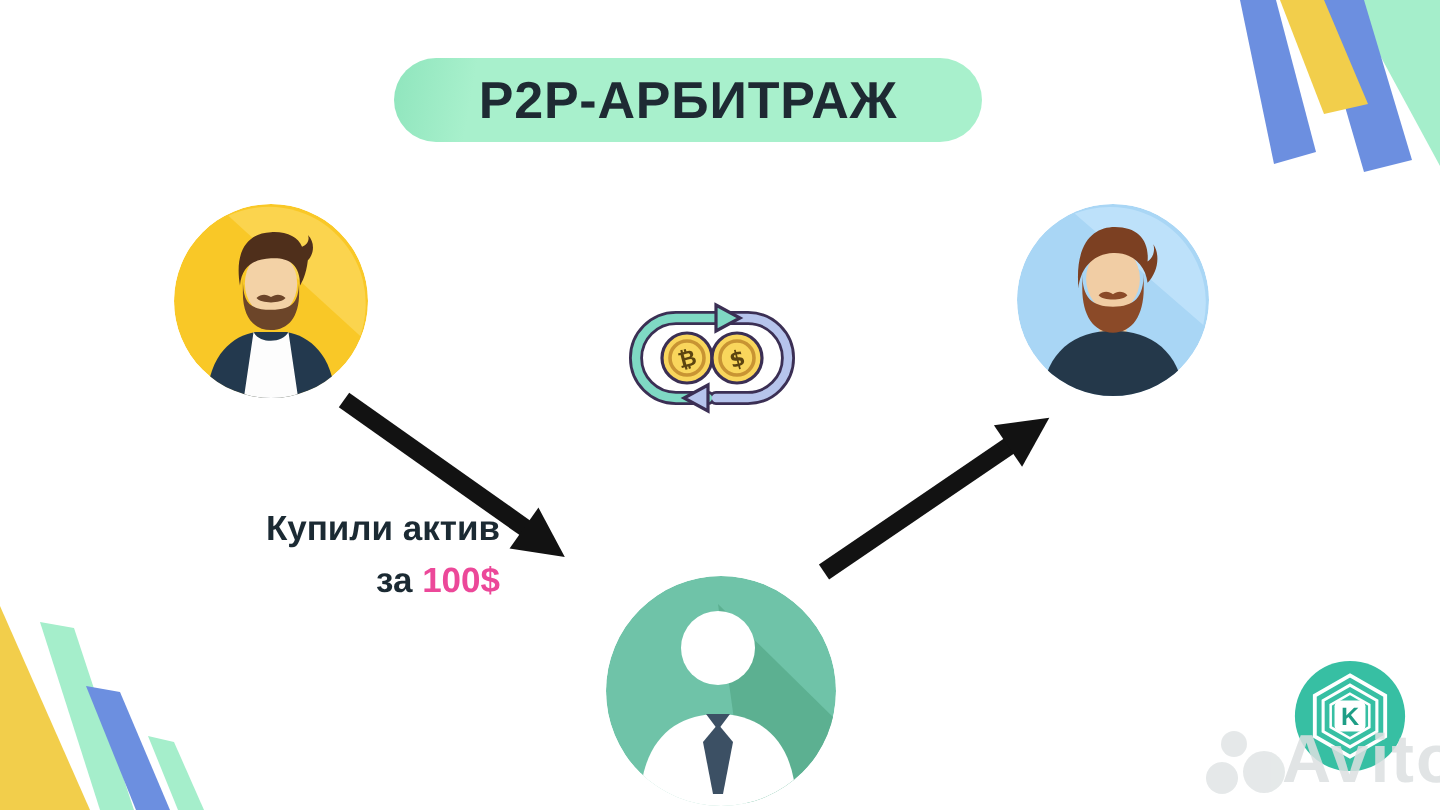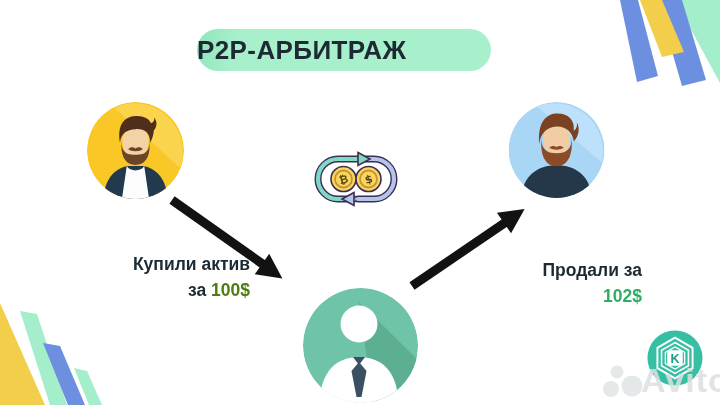--- a/index.html
+++ b/index.html
@@ -7,30 +7,30 @@
     position:relative;width:720px;height:405px;overflow:hidden;background:#ffffff;
     font-family:"Liberation Sans",sans-serif;
   }
   .abs{position:absolute;}
   
   .deco{z-index:1;}
   
   .title-pill{
     left:197px;top:29px;width:294px;height:42px;border-radius:21px;
     background:linear-gradient(100deg,#8fe5bd 0%,#a8f0cc 14%);
-    display:flex;align-items:center;z-index:2;
+    display:flex;align-items:center;justify-content:center;z-index:2;
   }
   .title-pill span{
     font-size:26px;font-weight:800;color:#1e2a33;letter-spacing:.4px;
   }
   
   .caption{z-index:2;text-align:right;font-weight:700;font-size:17.5px;color:#1b2a33;line-height:26px;}
   .caption-left{left:66px;top:251px;width:184px;}
   .caption-right{left:458px;top:257px;width:184px;}
-  .amt-buy{color:#4d7c0f;}
+  .amt-buy{color:#ec4899;}
   .amt-sell{color:#2fae63;}
   .content{z-index:2;}
   .k-logo{z-index:3;}
   .watermark{left:601px;top:361px;width:125px;height:44px;z-index:4;pointer-events:none;}
   .watermark .wm-text{
     position:absolute;left:40px;top:0;font-size:34px;font-weight:700;
     color:#dce0e1;opacity:.85;letter-spacing:1px;white-space:nowrap;
   }
 </style>
 </head>
@@ -133,24 +133,20 @@
   <svg class="abs content" style="left:400px;top:193px;" width="142" height="100" viewBox="0 0 142 100">
     <line x1="12" y1="93" x2="106" y2="29" stroke="#121212" stroke-width="9"></line>
     <polygon points="0,-12.5 25,0 0,12.5" fill="#121212" transform="translate(104,30) rotate(-34.3)"></polygon>
   </svg>
 
   <div class="abs caption caption-left">
     <div>Купили актив</div>
     <div><span>за</span> <span class="amt-buy">100$</span></div>
   </div>
 
-  <div class="abs caption caption-right">
-    <div>Продали за</div>
-    <div><span class="amt-sell">102$</span></div>
-  </div>
 
   <svg class="abs k-logo" style="left:646px;top:329px;" width="58" height="58" viewBox="0 0 60 60">
     <circle cx="30" cy="30" r="28.5" fill="#37bfa3"></circle>
     <g fill="none" stroke="#ffffff">
       <polygon points="30,9 48.2,19.5 48.2,40.5 30,51 11.8,40.5 11.8,19.5" stroke-width="2"></polygon>
       <polygon points="30,14 43.9,22 43.9,38 30,46 16.1,38 16.1,22" stroke-width="1.6"></polygon>
       <polygon points="30,18.5 40,24.2 40,35.8 30,41.5 20,35.8 20,24.2" stroke-width="1.3"></polygon>
     </g>
     <rect x="22" y="22" width="16" height="16" rx="3" fill="#ffffff"></rect>
     <text x="30" y="34.8" font-size="13" font-weight="bold" text-anchor="middle" fill="#1e9e86">K</text>

